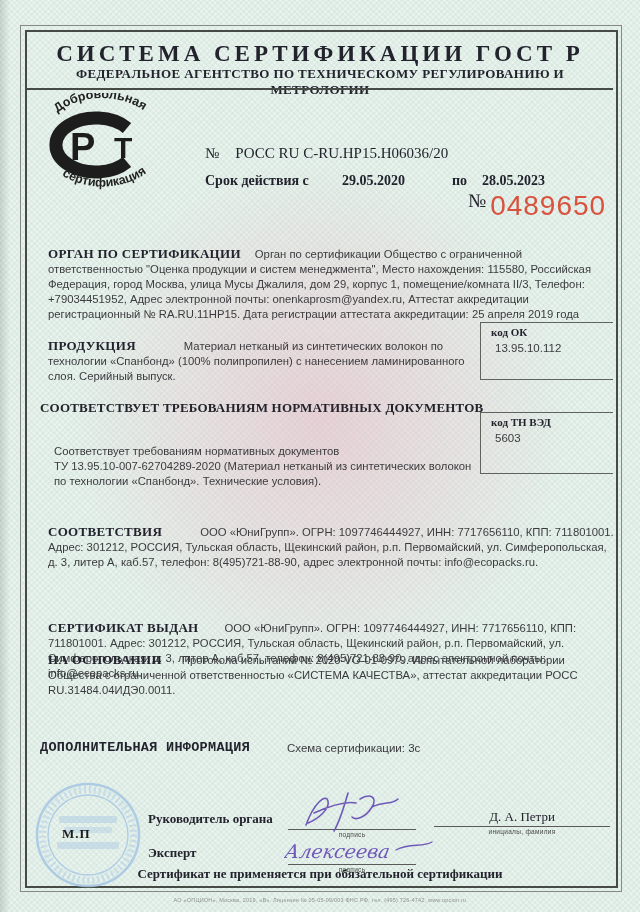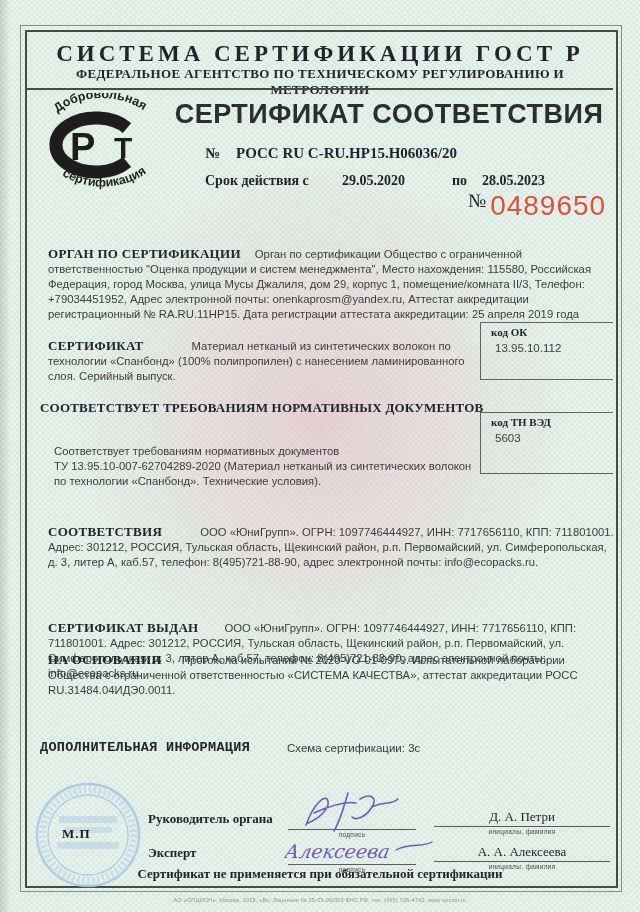--- a/index.html
+++ b/index.html
@@ -17,21 +17,21 @@
   .frame-outer{position:absolute;left:20px;top:25px;width:600px;height:865px;border:1px solid #858a83;}
   .frame-inner{position:absolute;left:25px;top:30px;width:589px;height:854px;border:2px solid #464c45;}
   .hdr1{position:absolute;left:28px;top:41px;width:584px;text-align:center;
     font-family:"Liberation Serif",serif;font-weight:bold;font-size:23px;letter-spacing:4px;color:#23232d;}
   .hdr2{position:absolute;left:28px;top:66px;width:584px;text-align:center;
     font-family:"Liberation Serif",serif;font-weight:bold;font-size:13px;letter-spacing:0.4px;color:#23232d;}
   .hdr-divider{position:absolute;left:27px;top:88px;width:586px;border-top:2px solid #464c45;}
   .doc-title{position:absolute;left:168px;top:99px;width:442px;text-align:center;
     font-weight:bold;font-size:27px;letter-spacing:0.5px;color:#2c2c31;}
   .num-row{position:absolute;left:205px;top:145px;font-family:"Liberation Serif",serif;
-    font-weight:bold;font-size:15px;color:#23232d;}
+    font-weight:normal;font-size:15px;color:#23232d;}
   .num-row .val{margin-left:16px;}
   .validity{position:absolute;top:173px;left:0;width:640px;height:20px;
     font-family:"Liberation Serif",serif;font-weight:bold;font-size:14px;color:#23232d;}
   .validity span{position:absolute;}
   .v-label{left:205px;} .v-from{left:342px;} .v-po{left:452px;} .v-to{left:482px;}
   .form-num{position:absolute;top:190px;left:468px;}
   .form-num .nsign{font-family:"Liberation Serif",serif;font-size:19px;color:#23232d;vertical-align:top;}
   .form-num .digits{font-size:28px;letter-spacing:1px;color:#d9523e;margin-left:4px;}
   .sec{position:absolute;left:40px;width:578px;font-size:11.3px;line-height:15px;
     white-space:pre-line;padding-left:8px;text-indent:-8px;color:#3b3b3f;}
@@ -90,21 +90,20 @@
     <text font-family="Liberation Sans, sans-serif" font-size="12.5" font-weight="bold" fill="#222" text-anchor="middle">
       <textPath href="#arcBot" startOffset="50%">сертификация</textPath>
     </text>
     <g>
       <path d="M 93,35 A 40,27 0 1 0 93,69" fill="none" stroke="#1d1d1d" stroke-width="13"></path>
       <text x="36" y="67" font-family="Liberation Sans, sans-serif" font-size="38" font-weight="bold" fill="#1d1d1d">Р</text>
       <text x="80" y="65" font-family="Liberation Sans, sans-serif" font-size="30" font-weight="bold" fill="#1d1d1d">Т</text>
     </g>
   </svg>
 
-  <div class="doc-title">СЕРТИФИКАТ СООТВЕТСТВИЯ</div>
 
   <div class="num-row">
     <span>№</span><span class="val">РОСС RU C-RU.НР15.Н06036/20</span>
   </div>
 
   <div class="validity">
     <span class="v-label">Срок действия  с</span>
     <span class="v-from">29.05.2020</span>
     <span class="v-po">по</span>
     <span class="v-to">28.05.2023</span>
@@ -116,21 +115,21 @@
 
   <p class="sec" style="top:220px;">
     <span class="lbl g14">ОРГАН ПО СЕРТИФИКАЦИИ</span><span>Орган по сертификации Общество с ограниченной
 ответственностью "Оценка продукции и систем менеджмента", Место нахождения: 115580, Российская
 Федерация, город Москва, улица Мусы Джалиля, дом 29, корпус 1, помещение/комната II/3, Телефон:
 +79034451952, Адрес электронной почты: onenkaprosm@yandex.ru, Аттестат аккредитации
 регистрационный № RA.RU.11НР15. Дата регистрации аттестата аккредитации: 25 апреля 2019 года</span>
   </p>
 
   <p class="sec" style="top:312px;width:430px;">
-    <span class="lbl g50">СЕРТИФИКАТ</span><span>Материал нетканый из синтетических волокон по
+    <span class="lbl g50">ПРОДУКЦИЯ</span><span>Материал нетканый из синтетических волокон по
 технологии «Спанбонд»  (100% полипропилен) с нанесением ламинированного
 слоя. Серийный выпуск.</span>
   </p>
 
   <div class="codebox box-ok">
     <span class="clbl">код ОК</span>
     <span class="cval">13.95.10.112</span>
   </div>
 
   <div class="sec-heading">СООТВЕТСТВУЕТ ТРЕБОВАНИЯМ НОРМАТИВНЫХ ДОКУМЕНТОВ</div>
@@ -186,24 +185,20 @@
   </div>
   <div class="sig-cell cell-name1">
     <div class="over">Д. А. Петри</div>
     <div class="under">инициалы, фамилия</div>
   </div>
 
   <div class="sig-cell cell-sign2">
     <div class="over"></div>
     <div class="under">подпись</div>
   </div>
-  <div class="sig-cell cell-name2">
-    <div class="over">А. А. Алексеева</div>
-    <div class="under">инициалы, фамилия</div>
-  </div>
 
   <svg class="sigsvg sig1" width="124" height="42" viewBox="0 0 124 42">
     <path d="M 14,34 C 22,12 34,2 36,10 C 38,18 26,28 16,32 M 22,22 C 40,14 54,10 64,12
              M 56,2 C 52,16 48,30 42,40 M 68,8 C 78,2 86,6 80,16 C 74,26 64,30 60,26 M 80,16 C 92,10 100,14 106,8" fill="none" stroke="#6f58b8" stroke-width="1.6" stroke-linecap="round"></path>
   </svg>
   <svg class="sigsvg sig2" width="152" height="32" viewBox="0 0 152 32">
     <text x="4" y="22" font-family="DejaVu Serif, serif" font-style="italic" font-size="19" fill="#6f58b8" transform="skewX(-10)">Алексеева</text>
     <path d="M 112,14 C 126,6 138,12 148,6" fill="none" stroke="#6f58b8" stroke-width="1.4" stroke-linecap="round"></path>
   </svg>
 

